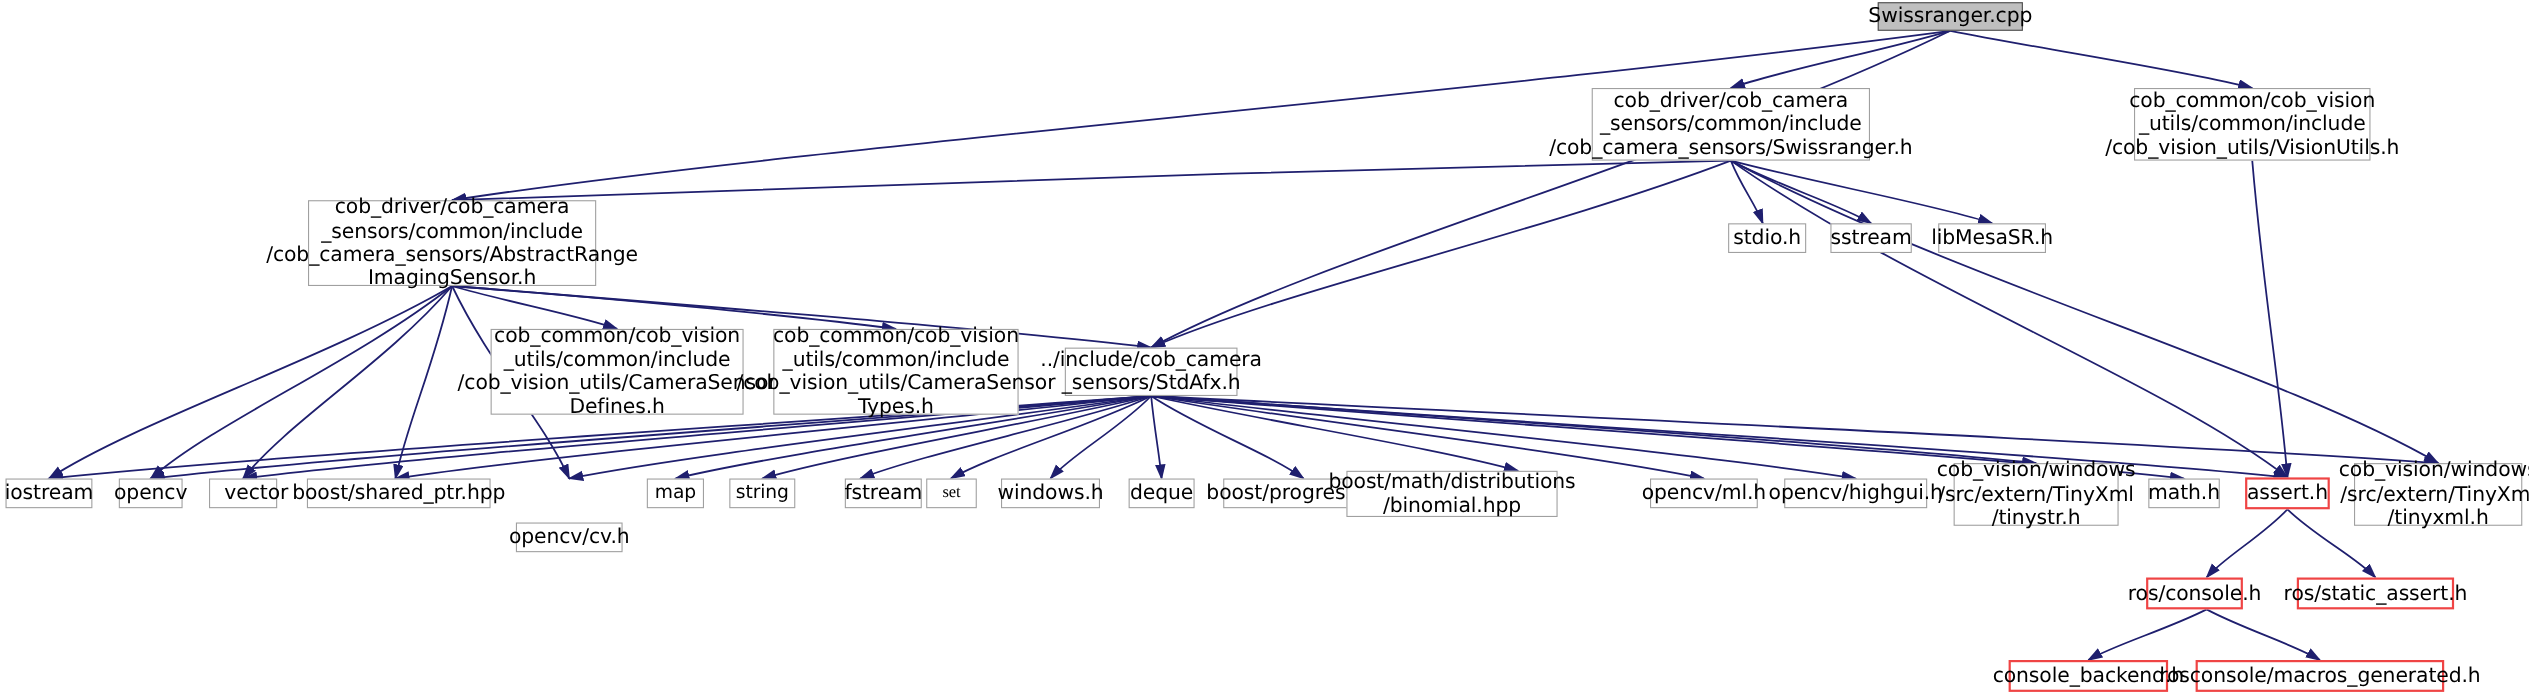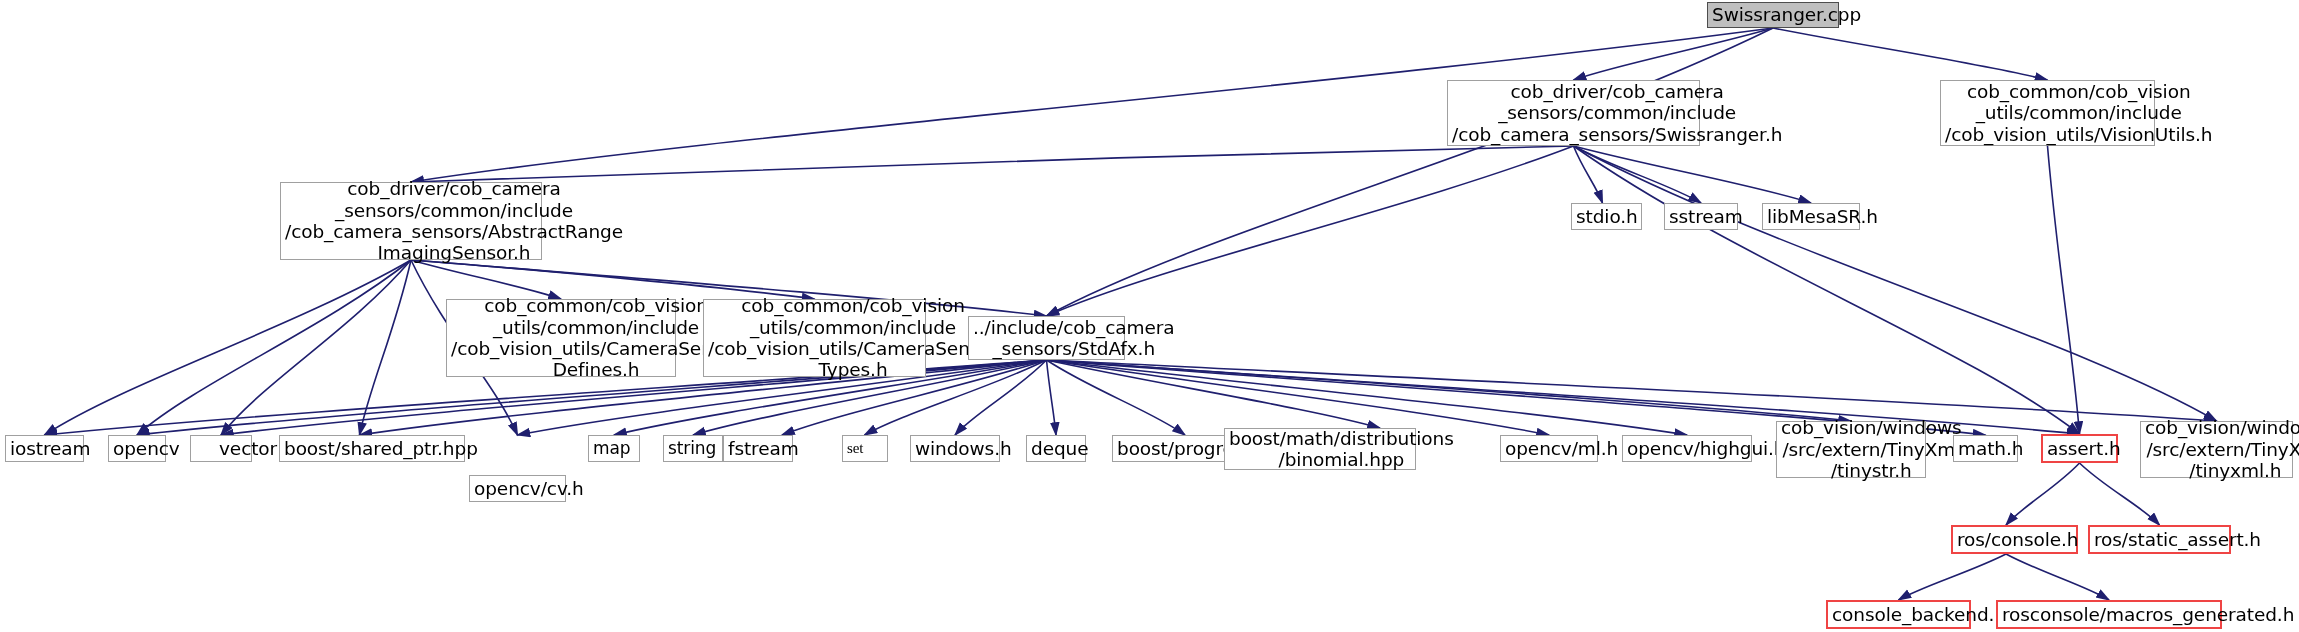--- a/index.html
+++ b/index.html
@@ -1,21 +1,21 @@
 <!DOCTYPE html>
 <html><head>
 <meta charset="utf-8">
 <title>Swissranger.cpp include dependency graph</title>
 <style>
   html,body{margin:0;padding:0;background:#ffffff;}
   body{font-family:"DejaVu Sans","Liberation Sans",sans-serif;}
   #graph{position:relative;width:2299px;height:632px;background:#ffffff;overflow:hidden;}
   #edges{position:absolute;left:0;top:0;width:2299px;height:632px;}
   .node{position:absolute;box-sizing:border-box;display:flex;align-items:center;
-        text-align:center;background:#ffffff;
+        justify-content:center;text-align:center;background:#ffffff;
         border:1px solid #a0a0a0;color:#000000;line-height:1.16;
         font-size:18.5px;letter-spacing:-0.1px;padding:1px 4px;}
   .node.root{background:#bfbfbf;border:1px solid #4d4d4d;}
   .node.bold{border:2px solid #ef4444;}
   .node span{display:block;white-space:pre-line;}
 </style>
 </head>
 <body>
 
 <div id="graph">
@@ -118,33 +118,33 @@
       </div>
       <div class="node" style="left: 5px; top: 435px; width: 79px; height: 27px; font-size: 18.5px;">
         <span>iostream</span>
       </div>
       <div class="node" style="left: 108px; top: 435px; width: 58px; height: 27px; font-size: 18.5px;">
         <span>opencv</span>
       </div>
       <div class="node" style="left: 190px; top: 435px; width: 62px; height: 27px; font-size: 18.5px; padding-left: 28px;">
         <span>vector</span>
       </div>
-      <div class="node" style="left: 279px; top: 435px; width: 186px; height: 27px; font-size: 18.5px;">
+      <div class="node" style="left: 279px; top: 435px; width: 167px; height: 27px; font-size: 18.5px;">
         <span>boost/shared_ptr.hpp</span>
       </div>
       <div class="node" style="left: 469px; top: 435px; width: 97px; height: 27px; font-size: 18.5px; margin-top: 40px;">
         <span>opencv/cv.h</span>
       </div>
       <div class="node" style="left: 588px; top: 435px; width: 52px; height: 27px; font-size: 17px;">
         <span>map</span>
       </div>
       <div class="node" style="left: 663px; top: 435px; width: 60px; height: 27px; font-size: 17px;">
         <span>string</span>
       </div>
-      <div class="node" style="left: 723px; top: 435px; width: 70px; height: 27px; font-size: 18.5px;">
+      <div class="node" style="left: 768px; top: 435px; width: 70px; height: 27px; font-size: 18.5px;">
         <span>fstream</span>
       </div>
       <div class="node" style="left: 842px; top: 435px; width: 46px; height: 27px; font-size: 15px; font-family: Liberation Serif, serif;">
         <span>set</span>
       </div>
       <div class="node" style="left: 910px; top: 435px; width: 90px; height: 27px; font-size: 18.5px;">
         <span>windows.h</span>
       </div>
       <div class="node" style="left: 1026px; top: 435px; width: 60px; height: 27px; font-size: 18.5px;">
         <span>deque</span>
@@ -171,21 +171,21 @@
         <span>math.h</span>
       </div>
       <div class="node bold" style="left: 2041px; top: 434px; width: 77px; height: 29px; font-size: 18.5px;">
         <span>assert.h</span>
       </div>
       <div class="node" style="left: 2140px; top: 421px; width: 153px; height: 57px; font-size: 18.5px;">
         <span>cob_vision/windows
 /src/extern/TinyXml
 /tinyxml.h</span>
       </div>
-      <div class="node bold" style="left: 1951px; top: 525px; width: 127px; height: 29px; font-size: 18.5px;">
+      <div class="node bold" style="left: 1951px; top: 525px; width: 88px; height: 29px; font-size: 18.5px;">
         <span>ros/console.h</span>
       </div>
       <div class="node bold" style="left: 2088px; top: 525px; width: 143px; height: 29px; font-size: 18.5px;">
         <span>ros/static_assert.h</span>
       </div>
       <div class="node bold" style="left: 1826px; top: 600px; width: 145px; height: 29px; font-size: 18.5px;">
         <span>console_backend.h</span>
       </div>
       <div class="node bold" style="left: 1996px; top: 600px; width: 226px; height: 29px;">
         <span>rosconsole/macros_generated.h</span>

